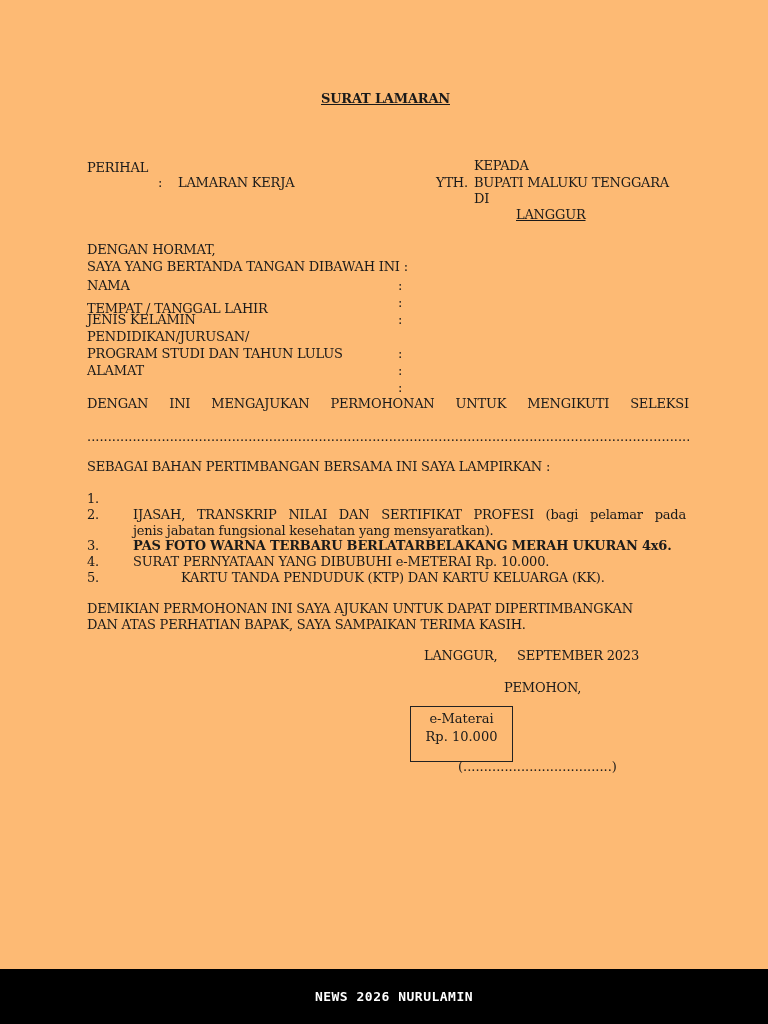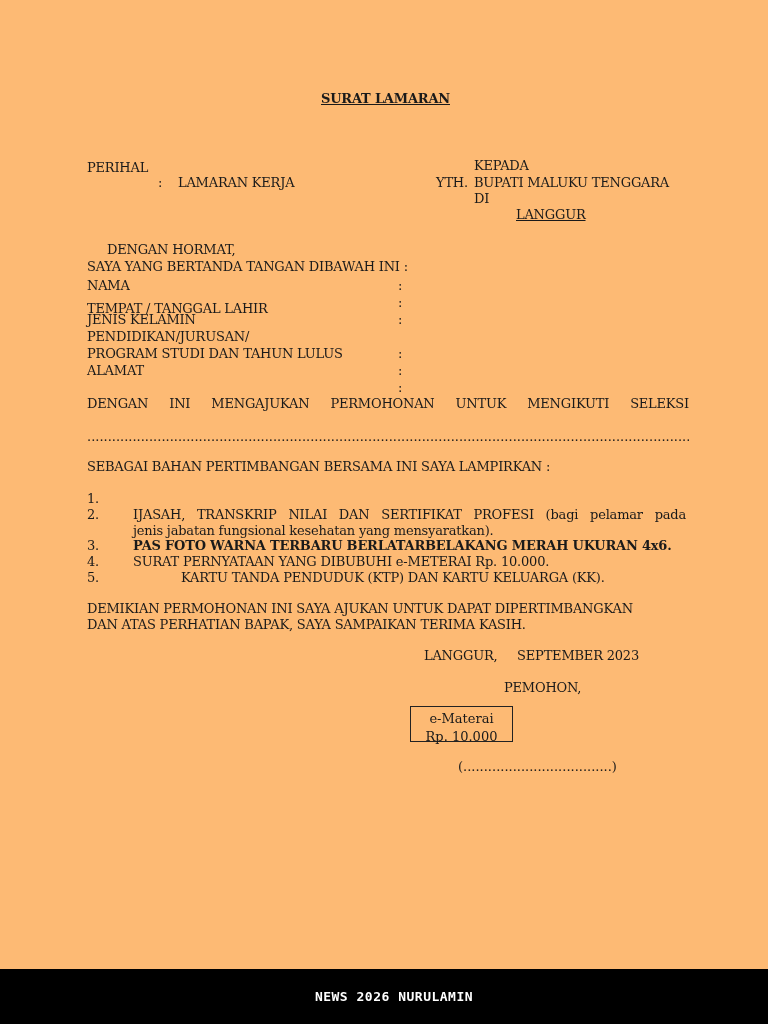--- a/index.html
+++ b/index.html
@@ -12,21 +12,21 @@
     .title { left: 0; width: 771px; text-align: center; top: 91px; font-weight: bold; text-decoration: underline; font-size: 13px; }
     .u { text-decoration: underline; }
     .just { left: 87px; width: 602px; text-align: justify; text-align-last: justify; white-space: normal; }
     .dots { left: 87px; width: 602px; overflow: hidden; top: 429px; letter-spacing: 0; }
     .colon { left: 398px; }
     .num { left: 87px; }
     .item { left: 133px; }
     .item-wrap { left: 133px; width: 553px; white-space: normal; text-align: justify; }
     .item-wrap .first { display: block; text-align: justify; text-align-last: justify; }
     .stamp {
-      position: absolute; left: 410px; top: 706px; width: 103px; height: 36px;
+      position: absolute; left: 410px; top: 706px; width: 103px; height: 56px;
       border: 1px solid #222; box-sizing: border-box; text-align: center; font-size: 13px; line-height: 18px; padding-top: 3px;
     }
     .footer {
       position: absolute; left: 0; top: 969px; width: 768px; height: 55px; background: #000;
       display: flex; align-items: center; justify-content: center;
     }
     .footer span { color: #fff; font-family: "DejaVu Sans Mono", monospace; font-weight: bold; font-size: 13px; letter-spacing: 0.5px; padding-left: 20px; }
   </style>
 </head>
 <body>
@@ -36,21 +36,21 @@
 
   <div class="abs" style="left:474px; top:158px;">KEPADA</div>
   <div class="abs" style="left:87px; top:160px;">PERIHAL</div>
   <div class="abs" style="left:158px; top:175px;">:</div>
   <div class="abs" style="left:178px; top:175px;">LAMARAN KERJA</div>
   <div class="abs" style="left:436px; top:175px;">YTH.</div>
   <div class="abs" style="left:474px; top:175px;">BUPATI MALUKU TENGGARA</div>
   <div class="abs" style="left:474px; top:191px;">DI</div>
   <div class="abs u" style="left:516px; top:207px;">LANGGUR</div>
 
-  <div class="abs" style="left:87px; top:242px;margin-left:20px;">DENGAN HORMAT,</div>
+  <div class="abs" style="left:87px; top:242px;">DENGAN HORMAT,</div>
   <div class="abs" style="left:87px; top:259px;">SAYA YANG BERTANDA TANGAN DIBAWAH INI :</div>
 
   <div class="abs" style="left:87px; top:278px;">NAMA</div>
   <div class="abs colon" style="top:278px;">:</div>
   <div class="abs" style="left:87px; top:289px;margin-top:12px;">TEMPAT / TANGGAL LAHIR</div>
   <div class="abs colon" style="top:295px;">:</div>
   <div class="abs" style="left:87px; top:312px;">JENIS KELAMIN</div>
   <div class="abs colon" style="top:312px;">:</div>
   <div class="abs" style="left:87px; top:329px;">PENDIDIKAN/JURUSAN/</div>
   <div class="abs" style="left:87px; top:346px;">PROGRAM STUDI DAN TAHUN LULUS</div>

